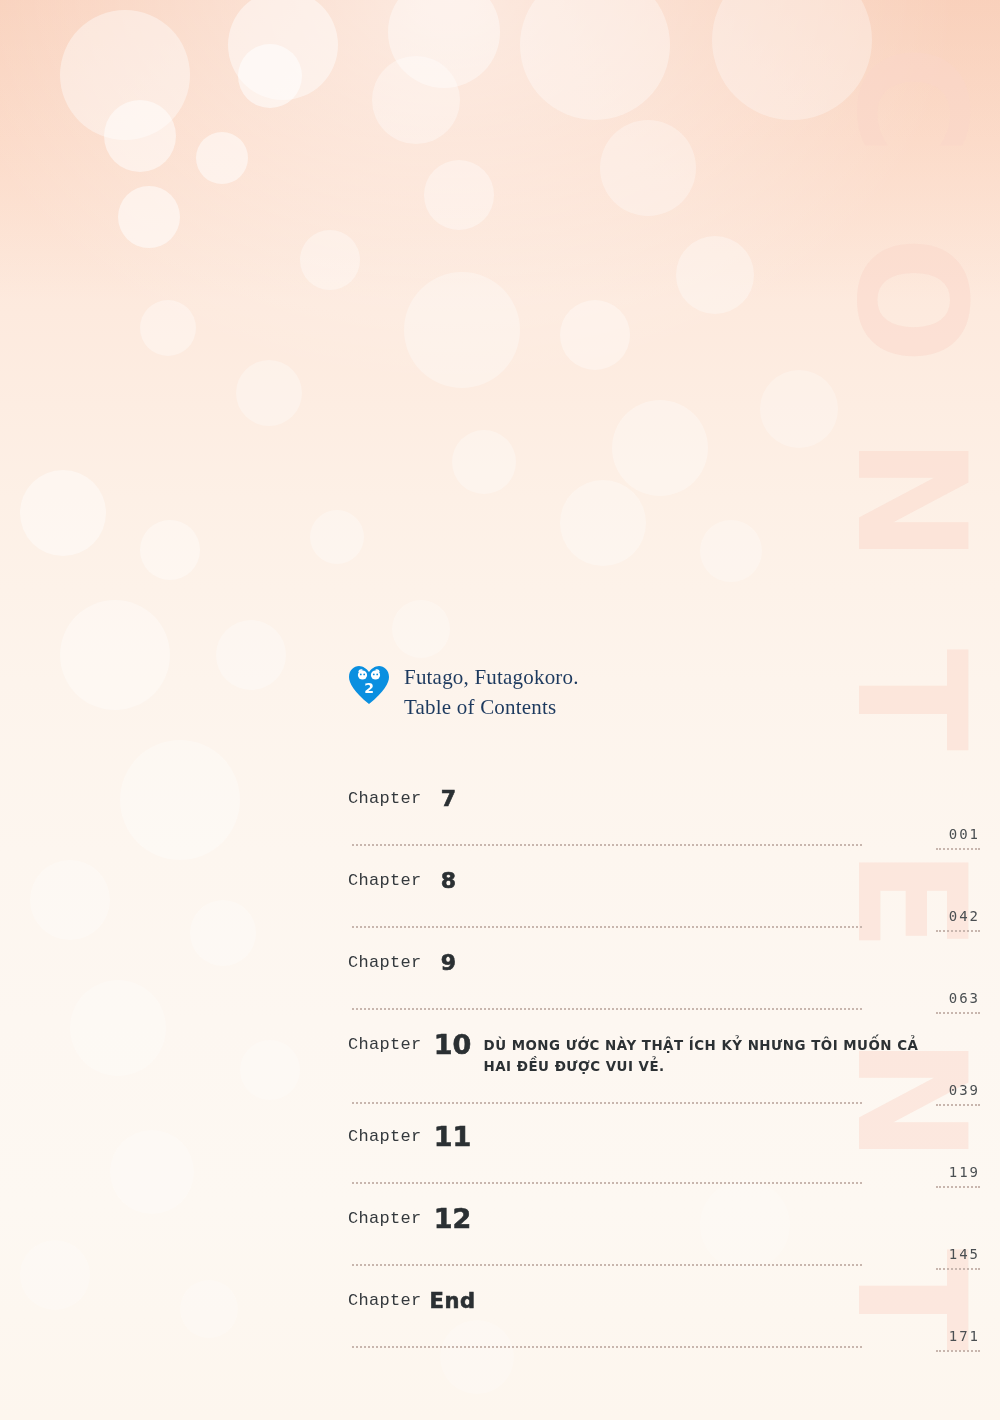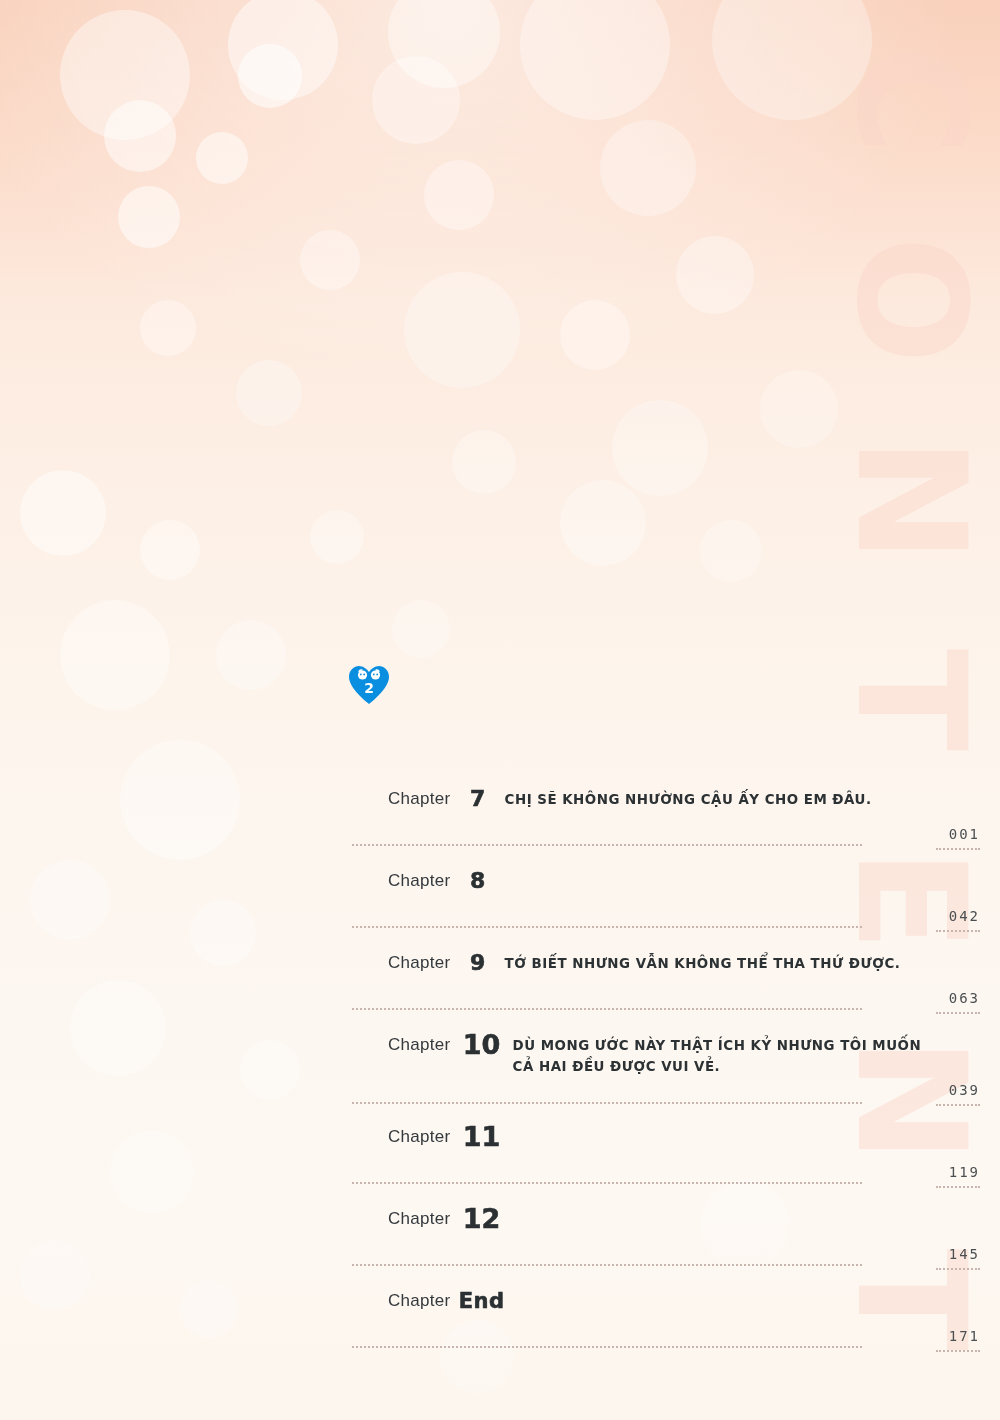--- a/index.html
+++ b/index.html
@@ -115,27 +115,26 @@
     height: 72px;
   }
   .entry.tall { height: 82px; }
 
   .entry-row {
     display: flex;
     align-items: flex-start;
     gap: 0;
   }
   .chapter-word {
-    font-family: Liberation Sans, sans-serif;
+    font-family: Liberation Mono, monospace;
     font-size: 17px;
     color: #34393d;
     line-height: 26px;
     letter-spacing: 0.3px;
     white-space: nowrap;
-    margin-left: 40px;
   }
   .chapter-num {
     width: 54px;
     text-align: center;
     font-family: "DejaVu Sans", sans-serif;
     font-weight: bold;
     font-size: 22px;
     color: #2b3033;
     line-height: 26px;
     -webkit-text-stroke: 0.6px #2b3033;
@@ -253,50 +252,52 @@
         <circle cx="27.5" cy="11" r="4.6" fill="#ffffff"></circle>
         <circle cx="12.8" cy="10.4" r="0.9" fill="#0a8fe0"></circle>
         <circle cx="16.2" cy="10.4" r="0.9" fill="#0a8fe0"></circle>
         <circle cx="25.8" cy="10.4" r="0.9" fill="#0a8fe0"></circle>
         <circle cx="29.2" cy="10.4" r="0.9" fill="#0a8fe0"></circle>
         <path d="M11.2 7.4 a2 2 0 0 1 2.6 -1.3" stroke="#ffffff" stroke-width="1.6" fill="none" stroke-linecap="round"></path>
         <path d="M28.2 6.1 a2 2 0 0 1 2.6 1.3" stroke="#ffffff" stroke-width="1.6" fill="none" stroke-linecap="round"></path>
         <text x="21" y="29" font-family="DejaVu Sans, sans-serif" font-size="14" font-weight="bold" fill="#ffffff" text-anchor="middle">2</text>
       </svg>
     </div>
+    <div class="toc-title-block">
+      <div>Futago, Futagokoro.</div>
+      <div>Table of Contents</div>
+    </div>
   </div>
 
   <div class="entries">
 
     <div class="entry">
       <div class="entry-row">
         <div class="chapter-word">Chapter</div>
         <div class="chapter-num">7</div>
-        <div class="entry-title">CHỊ SẼ KHÔNG NHƯỜNG CẬU ẤY CHO EM ĐÂU.</div>
       </div>
       <div class="dots"></div>
       <div class="page-num">001</div>
       <div class="page-underline"></div>
     </div>
 
     <div class="entry">
       <div class="entry-row">
         <div class="chapter-word">Chapter</div>
         <div class="chapter-num">8</div>
       </div>
       <div class="dots"></div>
       <div class="page-num">042</div>
       <div class="page-underline"></div>
     </div>
 
     <div class="entry">
       <div class="entry-row">
         <div class="chapter-word">Chapter</div>
         <div class="chapter-num">9</div>
-        <div class="entry-title">TỚ BIẾT NHƯNG VẪN KHÔNG THỂ THA THỨ ĐƯỢC.</div>
       </div>
       <div class="dots"></div>
       <div class="page-num">063</div>
       <div class="page-underline"></div>
     </div>
 
     <div class="entry tall">
       <div class="entry-row">
         <div class="chapter-word">Chapter</div>
         <div class="chapter-num wide">10</div>

